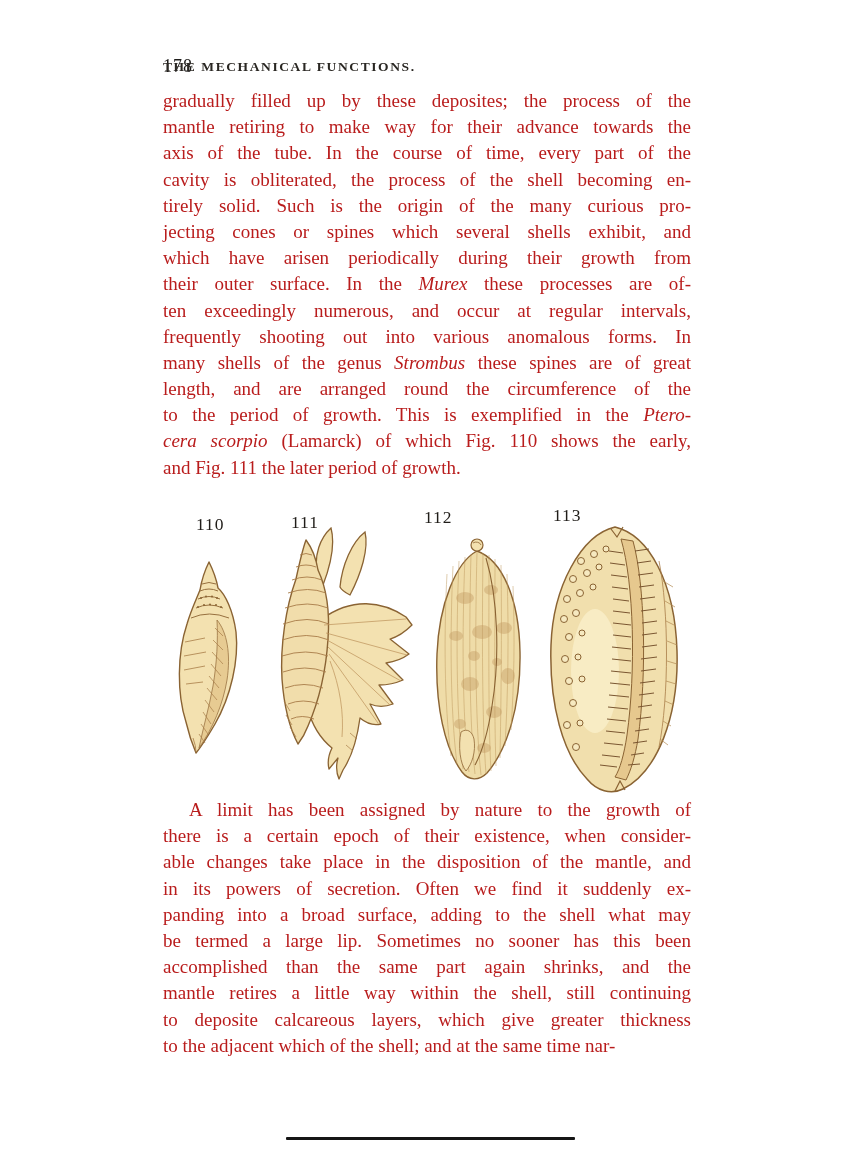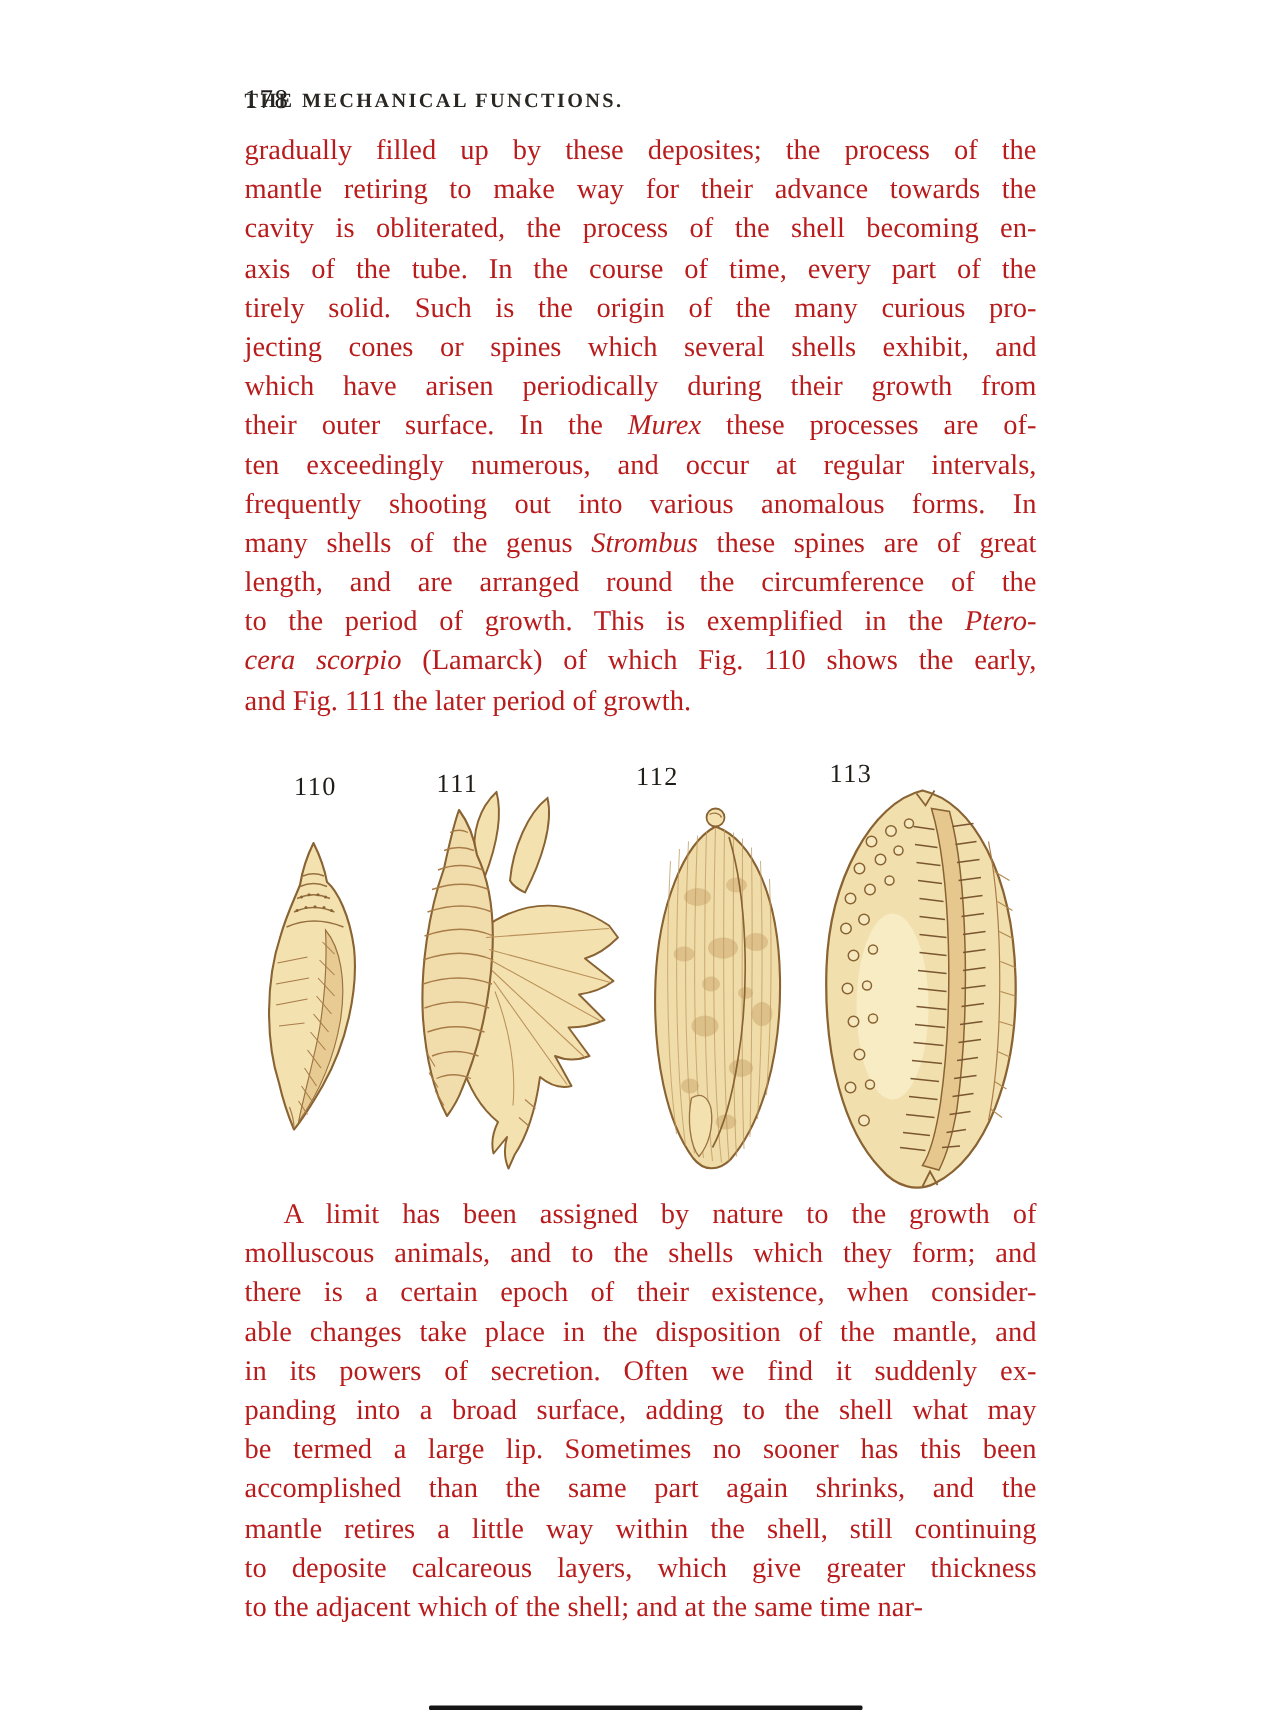--- a/index.html
+++ b/index.html
@@ -53,22 +53,22 @@
 <div class="page">
 
   <div class="header">
     <span class="pagenum">178</span>
     <span class="runhead">THE MECHANICAL FUNCTIONS.</span>
   </div>
 
   <div class="para para1">
       <div class="tline">gradually filled up by these deposites; the process of the</div>
       <div class="tline">mantle retiring to make way for their advance towards the</div>
+      <div class="tline">axis of the tube.  In the course of time, every part of the</div>
       <div class="tline">cavity is obliterated, the process of the shell becoming en-</div>
-      <div class="tline">axis of the tube.  In the course of time, every part of the</div>
       <div class="tline">tirely solid.  Such is the origin of the many curious pro-</div>
       <div class="tline">jecting cones or spines which several shells exhibit, and</div>
       <div class="tline">which have arisen periodically during their growth from</div>
       <div class="tline">their outer surface.  In the <i>Murex</i> these processes are of-</div>
       <div class="tline">ten exceedingly numerous, and occur at regular intervals,</div>
       <div class="tline">frequently shooting out into various anomalous forms.  In</div>
       <div class="tline">many shells of the genus <i>Strombus</i> these spines are of great</div>
       <div class="tline">length, and are arranged round the circumference of the</div>
       <div class="tline">to the period of growth.  This is exemplified in the <i>Ptero-</i></div>
       <div class="tline"><i>cera scorpio</i> (Lamarck) of which Fig. 110 shows the early,</div>
@@ -276,21 +276,20 @@
           <circle cx="41" cy="202" r="3"></circle>
           <circle cx="37" cy="226" r="3.5"></circle>
       </g>
       <path d="M72,8 L78,16 L84,6" fill="none" stroke="#8a6333" stroke-width="1.2"></path>
       <path d="M76,270 L81,260 L86,269" fill="none" stroke="#8a6333" stroke-width="1.2"></path>
     </svg>
   </div>
 
   <div class="para para2">
       <div class="tline indent">A limit has been assigned by nature to the growth of</div>
-      <div class="tline">molluscous animals, and to the shells which they form; and</div>
       <div class="tline">there is a certain epoch of their existence, when consider-</div>
       <div class="tline">able changes take place in the disposition of the mantle, and</div>
       <div class="tline">in its powers of secretion.  Often we find it suddenly ex-</div>
       <div class="tline">panding into a broad surface, adding to the shell what may</div>
       <div class="tline">be termed a large lip.  Sometimes no sooner has this been</div>
       <div class="tline">accomplished than the same part again shrinks, and the</div>
       <div class="tline">mantle retires a little way within the shell, still continuing</div>
       <div class="tline">to deposite calcareous layers, which give greater thickness</div>
       <div class="tline lastline">to the adjacent which of the shell; and at the same time nar-</div>
     </div>

